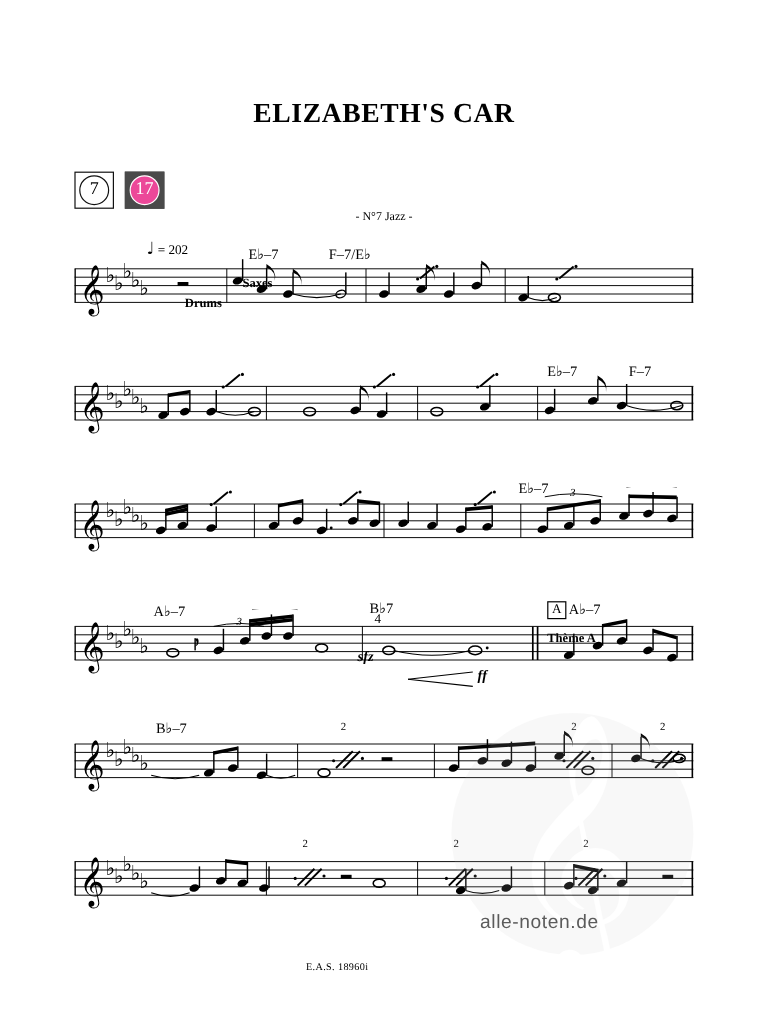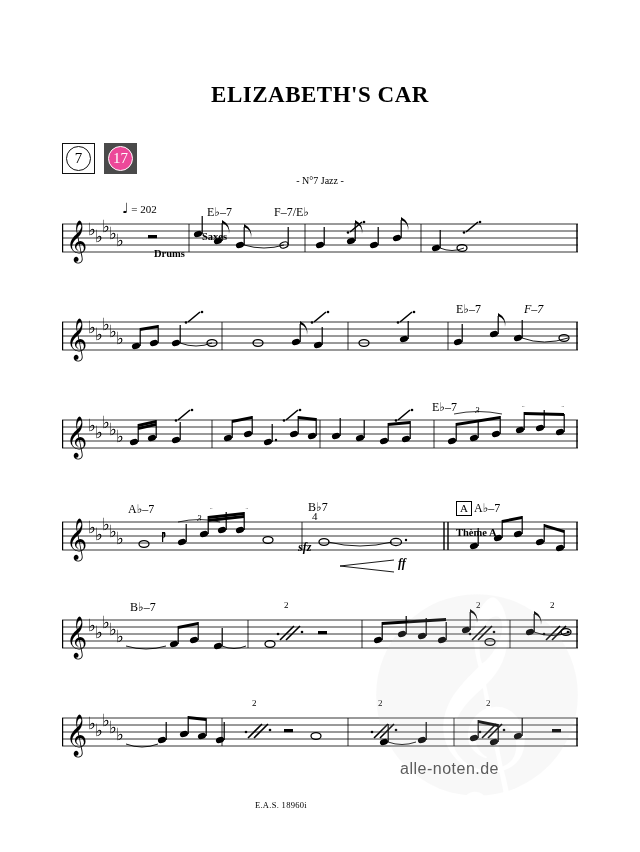--- a/index.html
+++ b/index.html
@@ -292,21 +292,21 @@
       <g fill="#000">
         <circle cx="124" cy="14.5" r="1.3"></circle>
           <circle cx="140" cy="4" r="1.3"></circle>
         <circle cx="250" cy="14.5" r="1.3"></circle>
           <circle cx="266" cy="4" r="1.3"></circle>
         <circle cx="336" cy="14.5" r="1.3"></circle>
           <circle cx="352" cy="4" r="1.3"></circle>
       </g>
     </svg>
     <div class="lbl chord" style="left:394px; top:-6px;">E♭–7</div>
-    <div class="lbl chord" style="left:462px; top:-6px;font-style:italic;">F–7</div>
+    <div class="lbl chord" style="left:462px; top:-6px;">F–7</div>
   </div>
 
   <div class="system" style="top:406px;">
     <svg class="staff-svg" width="516" height="60" viewBox="0 0 516 60">
       <g stroke="#000" stroke-width="0.8">
         <line x1="0" y1="14" x2="516" y2="14"></line>
         <line x1="0" y1="21" x2="516" y2="21"></line>
         <line x1="0" y1="28" x2="516" y2="28"></line>
         <line x1="0" y1="35" x2="516" y2="35"></line>
         <line x1="0" y1="42" x2="516" y2="42"></line>

